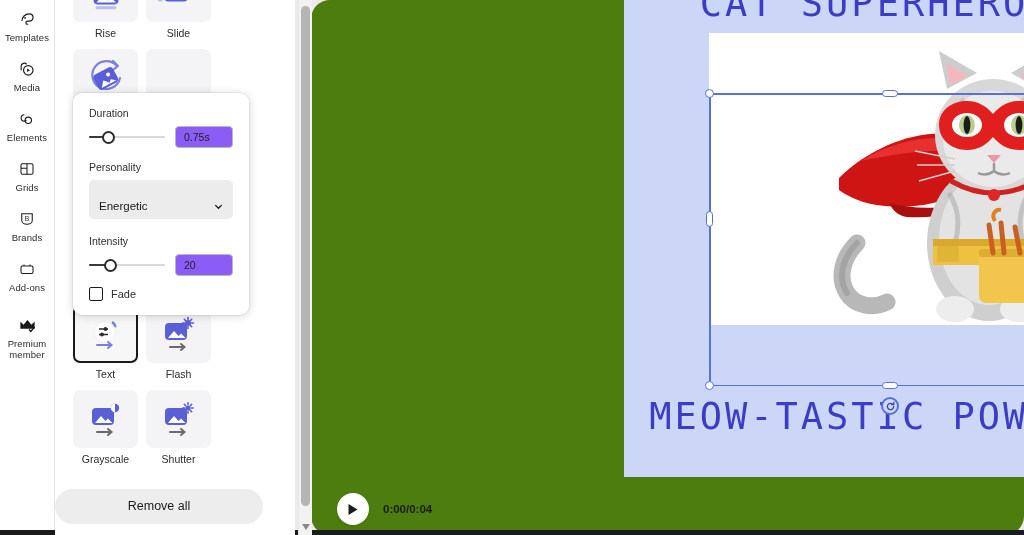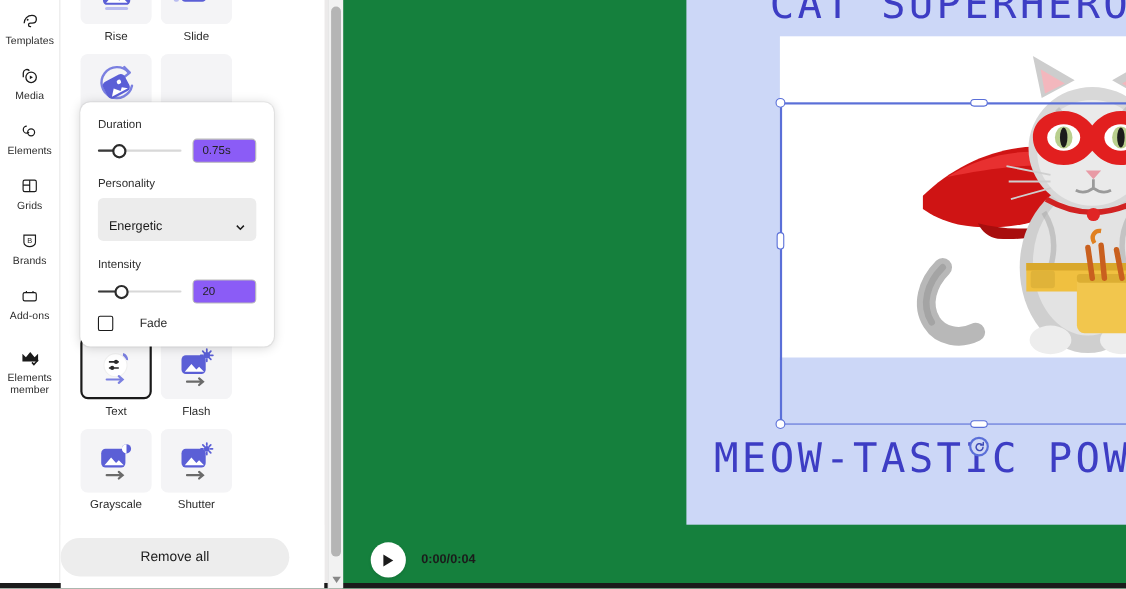--- a/index.html
+++ b/index.html
@@ -72,21 +72,21 @@
   .numbox{
     width:58px;height:22px;border:1px solid #b9b9b9;border-radius:4px;background:#8b5cf6;
     font-size:10.5px;color:#222;display:flex;align-items:center;padding-left:8px;box-sizing:border-box;
   }
   .select{
     height:26px;border-radius:5px;background:#ececec;
     display:flex;align-items:center;justify-content:space-between;
     padding:13px 9px 0 10px;font-size:11.5px;color:#1b1b1b;margin-bottom:16px;cursor:pointer;
   }
   .chev{width:11px;height:11px;}
-  .chk-row{display:flex;align-items:center;gap:24px;cursor:pointer;}
+  .chk-row{display:flex;align-items:center;gap:8px;cursor:pointer;}
   .chk{width:12px;height:12px;border:1.6px solid #1b1b1b;border-radius:2px;background:#fff;}
   .chk-lbl{font-size:11px;color:#2b2b2b;}
 
   
   .removebar{
     position:absolute;left:0;bottom:0;width:240px;height:58px;background:#fff;
     display:flex;align-items:center;justify-content:flex-start;z-index:6;
   }
   .remove-btn{
     width:208px;height:35px;border-radius:18px;background:#ededed;
@@ -96,21 +96,21 @@
 
   
   .sbar{
     position:absolute;left:298px;top:0;width:13px;height:535px;
     background:#f2f2f2;border-left:1px solid #e6e6e6;z-index:9;
   }
   .sthumb{position:absolute;left:2px;top:6px;width:9px;height:500px;background:#b5b5b5;border-radius:5px;}
   .sarrow{position:absolute;left:0;bottom:2px;width:13px;height:13px;display:flex;align-items:center;justify-content:center;color:#777;}
 
   
-  .workspace{position:absolute;left:311px;top:0;right:0;bottom:0;background:#15803d;}
+  .workspace{position:absolute;left:311px;top:0;right:0;bottom:0;background:#4d7c0f;border-radius:19px;}
   .canvas{
     position:absolute;left:313px;top:-60px;width:480px;height:537px;
     background:#ccd7f7;overflow:hidden;
   }
   .title-top,.title-bot{
     position:absolute;left:0;width:480px;text-align:center;
     font-family:"DejaVu Sans Mono", monospace;
     color:#3d3dc4;letter-spacing:3px;white-space:nowrap;
   }
   .title-top{top:42px;font-size:37px;}
@@ -214,21 +214,21 @@
       <div class="rail-lbl">Add-ons</div>
     </div>
 
     <div class="rail-item" style="height:58px;margin-top:6px;">
       <div class="rail-ico">
         <svg width="19" height="17" viewBox="0 0 24 20" fill="#1b1b1b">
           <path d="M3 5l4 4 5-6 5 6 4-4v9H3z"></path>
           <path d="M14 15l2.2 2.4L21 12" fill="none" stroke="#1b1b1b" stroke-width="1.8"></path>
         </svg>
       </div>
-      <div class="rail-lbl two" style="max-width:52px;">Elements member</div>
+      <div class="rail-lbl two" style="max-width:52px;">Premium member</div>
     </div>
   </div>
 
   <div class="panel">
 
     <div class="tile-grid">
 
       <div class="tile">
         <div class="tile-box">
           <svg width="42" height="40" viewBox="0 0 44 42">

